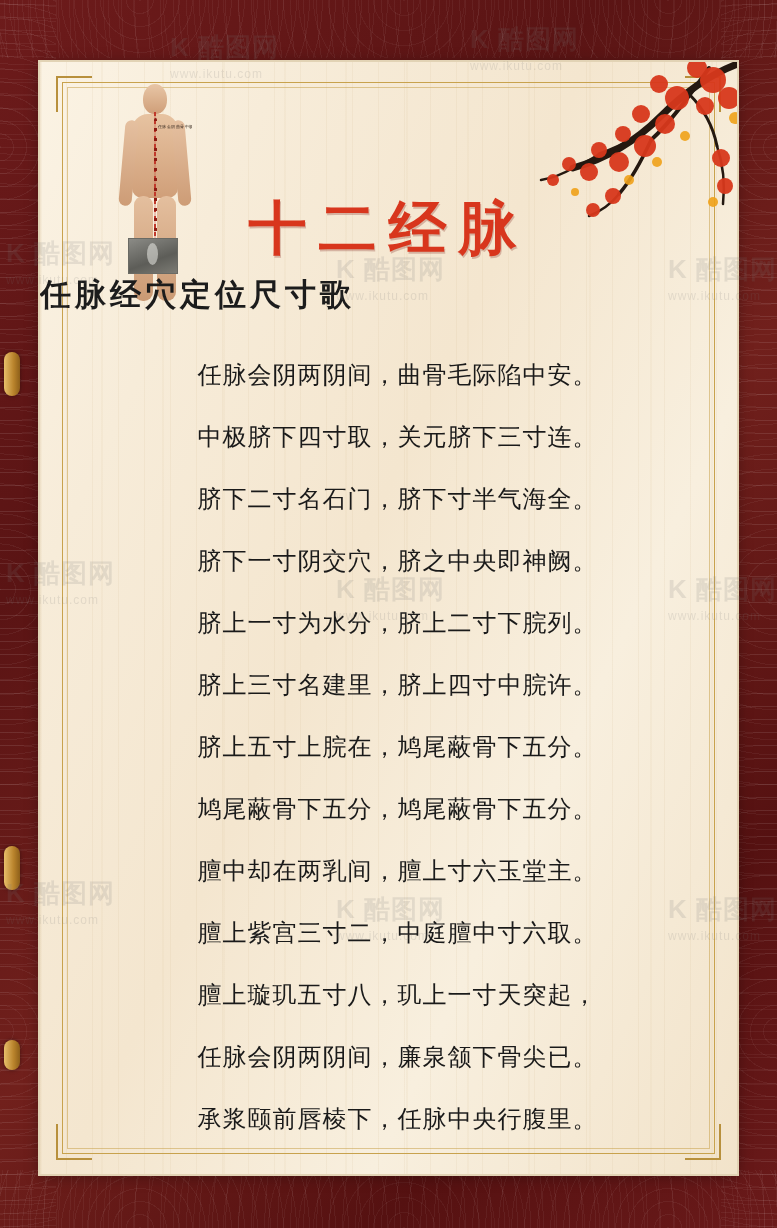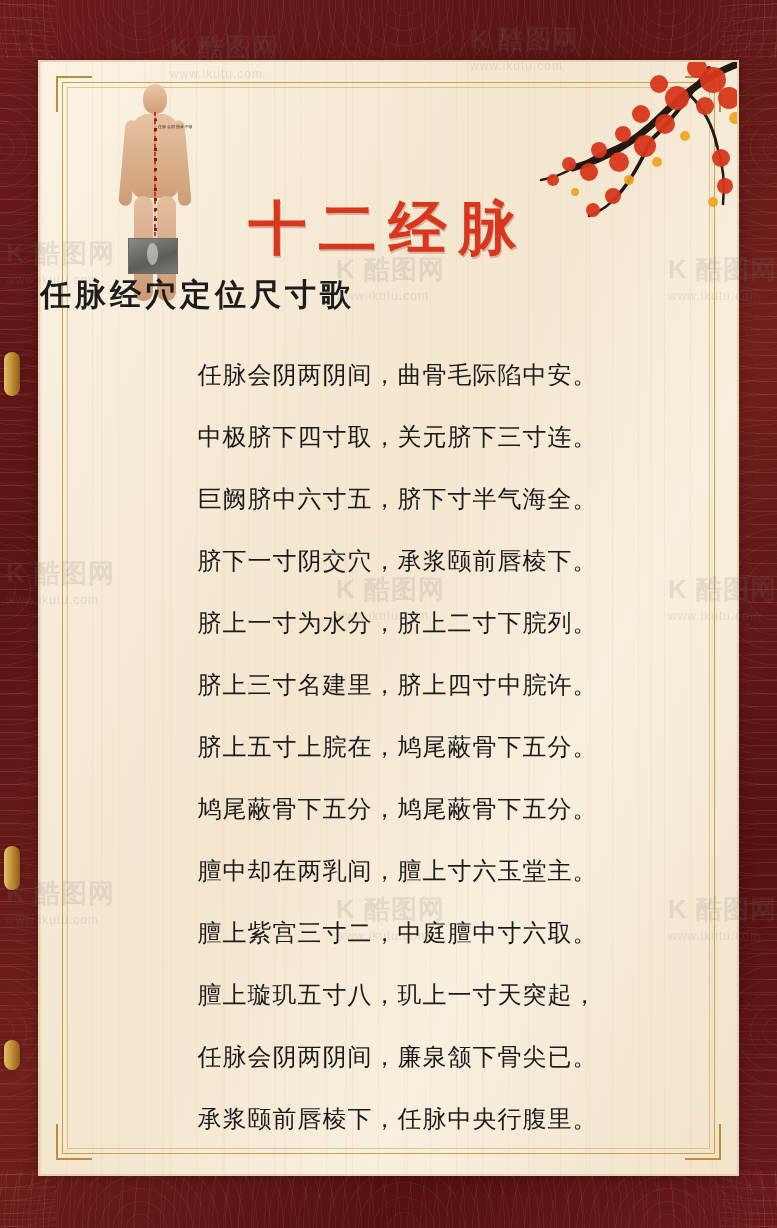--- a/index.html
+++ b/index.html
@@ -361,22 +361,22 @@
       <div class="fig-label-strip">任脉 会阴 曲骨 中极 关元 石门 气海 阴交 神阙 水分 下脘 建里 中脘 上脘 巨阙 鸠尾 中庭 膻中 玉堂 紫宫 华盖 璇玑 天突 廉泉 承浆</div>
     </div>
     <div class="photo-chip"></div>
 
     <div class="title-main">十二经脉</div>
     <div class="title-sub">任脉经穴定位尺寸歌</div>
 
     <div class="verses">
       <div class="verse-line">任脉会阴两阴间，曲骨毛际陷中安。</div>
       <div class="verse-line">中极脐下四寸取，关元脐下三寸连。</div>
-      <div class="verse-line">巨阙脐中六寸五，脐下寸半气海全。</div>
-      <div class="verse-line">脐下一寸阴交穴，承浆颐前唇棱下。</div>
+      <div class="verse-line">脐下二寸名石门，脐下寸半气海全。</div>
+      <div class="verse-line">脐下一寸阴交穴，脐之中央即神阙。</div>
       <div class="verse-line">脐上一寸为水分，脐上二寸下脘列。</div>
       <div class="verse-line">脐上三寸名建里，脐上四寸中脘许。</div>
       <div class="verse-line">脐上五寸上脘在，鸠尾蔽骨下五分。</div>
       <div class="verse-line">鸠尾蔽骨下五分，鸠尾蔽骨下五分。</div>
       <div class="verse-line">膻中却在两乳间，膻上寸六玉堂主。</div>
       <div class="verse-line">膻上紫宫三寸二，中庭膻中寸六取。</div>
       <div class="verse-line">膻上璇玑五寸八，玑上一寸天突起，</div>
       <div class="verse-line">任脉会阴两阴间，廉泉颔下骨尖已。</div>
       <div class="verse-line">承浆颐前唇棱下，任脉中央行腹里。</div>
     </div>

